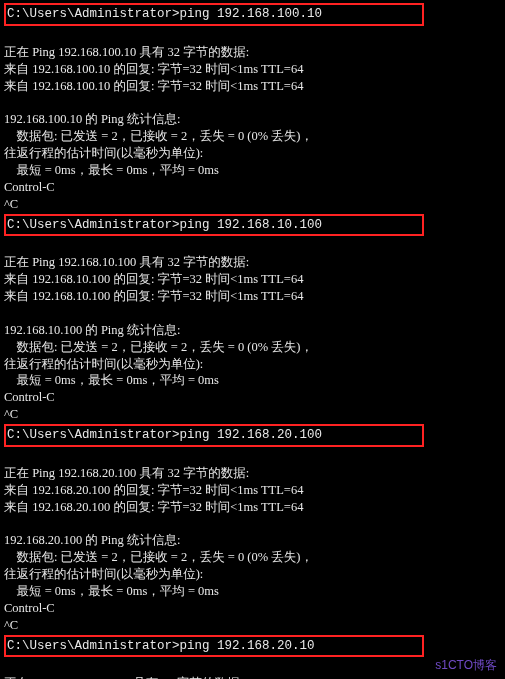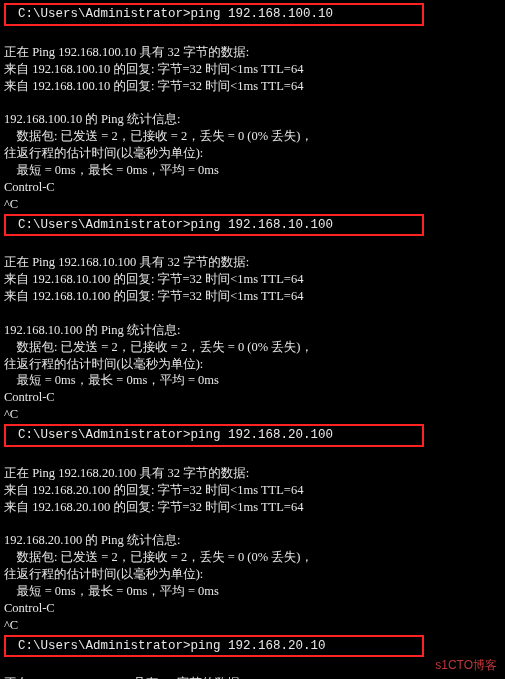--- a/index.html
+++ b/index.html
@@ -22,29 +22,29 @@
     .terminal {
       white-space: pre;
     }
     .line {
       min-height: 16px;
       font-family: Liberation Serif, serif;
     }
     .hilite {
       border: 2px solid #ff2222;
       display: block;
-      padding: 1px 12px;
+      padding: 1px 1px;
       margin: 1px 0;
       width: 420px;
     }
     .watermark {
       position: absolute;
       bottom: 6px;
       right: 8px;
-      color: #ef4444;
+      color: #8b5cf6;
       font-size: 12px;
       font-family: sans-serif;
       opacity: 0.8;
     }
   </style>
 </head>
 <body>
 
 <div class="terminal" id="terminal"><div class="hilite">C:\Users\Administrator&gt;ping 192.168.100.10</div><div class="line"> </div><div class="line">正在 Ping 192.168.100.10 具有 32 字节的数据:</div><div class="line">来自 192.168.100.10 的回复: 字节=32 时间&lt;1ms TTL=64</div><div class="line">来自 192.168.100.10 的回复: 字节=32 时间&lt;1ms TTL=64</div><div class="line"> </div><div class="line">192.168.100.10 的 Ping 统计信息:</div><div class="line">    数据包: 已发送 = 2，已接收 = 2，丢失 = 0 (0% 丢失)，</div><div class="line">往返行程的估计时间(以毫秒为单位):</div><div class="line">    最短 = 0ms，最长 = 0ms，平均 = 0ms</div><div class="line">Control-C</div><div class="line">^C</div><div class="hilite">C:\Users\Administrator&gt;ping 192.168.10.100</div><div class="line"> </div><div class="line">正在 Ping 192.168.10.100 具有 32 字节的数据:</div><div class="line">来自 192.168.10.100 的回复: 字节=32 时间&lt;1ms TTL=64</div><div class="line">来自 192.168.10.100 的回复: 字节=32 时间&lt;1ms TTL=64</div><div class="line"> </div><div class="line">192.168.10.100 的 Ping 统计信息:</div><div class="line">    数据包: 已发送 = 2，已接收 = 2，丢失 = 0 (0% 丢失)，</div><div class="line">往返行程的估计时间(以毫秒为单位):</div><div class="line">    最短 = 0ms，最长 = 0ms，平均 = 0ms</div><div class="line">Control-C</div><div class="line">^C</div><div class="hilite">C:\Users\Administrator&gt;ping 192.168.20.100</div><div class="line"> </div><div class="line">正在 Ping 192.168.20.100 具有 32 字节的数据:</div><div class="line">来自 192.168.20.100 的回复: 字节=32 时间&lt;1ms TTL=64</div><div class="line">来自 192.168.20.100 的回复: 字节=32 时间&lt;1ms TTL=64</div><div class="line"> </div><div class="line">192.168.20.100 的 Ping 统计信息:</div><div class="line">    数据包: 已发送 = 2，已接收 = 2，丢失 = 0 (0% 丢失)，</div><div class="line">往返行程的估计时间(以毫秒为单位):</div><div class="line">    最短 = 0ms，最长 = 0ms，平均 = 0ms</div><div class="line">Control-C</div><div class="line">^C</div><div class="hilite">C:\Users\Administrator&gt;ping 192.168.20.10</div><div class="line"> </div><div class="line">正在 Ping 192.168.20.10 具有 32 字节的数据:</div></div>
 

